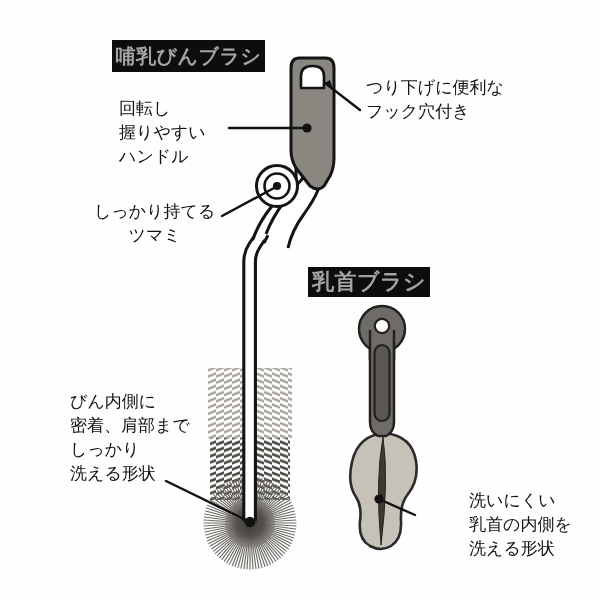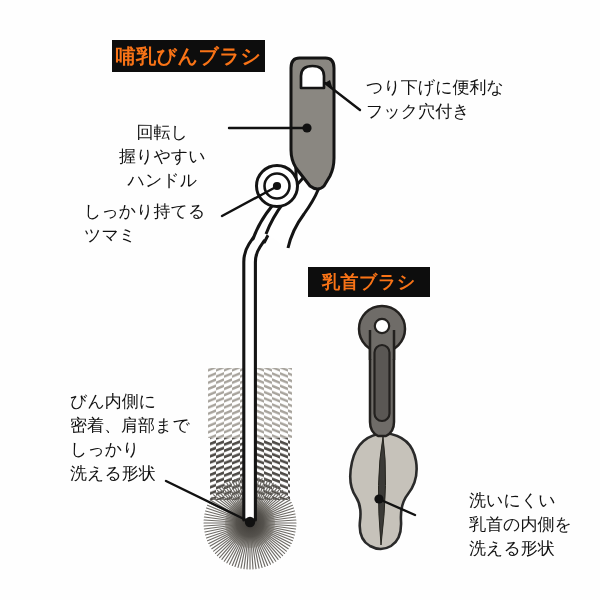--- a/index.html
+++ b/index.html
@@ -23,54 +23,54 @@
     left: 0;
     top: 0;
     width: 600px;
     height: 600px;
     display: block;
   }
   
   .section-label {
     position: absolute;
     background: #0d0d0d;
-    color: #f97316;
+    color: #a3a3a3;
     font-weight: bold;
     letter-spacing: 0.5px;
     display: flex;
     align-items: center;
     justify-content: center;
     box-sizing: border-box;
   }
   #label-bottle-brush {
     left: 112px;
     top: 40px;
     width: 153px;
     height: 32px;
     font-size: 20px;
   }
   #label-nipple-brush {
     left: 308px;
     top: 267px;
     width: 122px;
     height: 30px;
-    font-size: 18px;
+    font-size: 22px;
   }
   
   .callout {
     position: absolute;
     color: #111111;
     font-size: 17px;
     line-height: 1.42;
     white-space: pre;
     font-weight: 500;
   }
-  #callout-handle    { left: 119px; top: 97px;  text-align: center; margin-top: 24px; }
+  #callout-handle    { left: 119px; top: 97px;  text-align: left; }
   #callout-hook      { left: 366px; top: 76px;  text-align: left; }
-  #callout-knob      { left: 84px;  top: 200px; text-align: left; }
+  #callout-knob      { left: 94px;  top: 200px; text-align: center; }
   #callout-bristles  { left: 70px;  top: 390px; text-align: left; }
   #callout-nipple    { left: 421px; top: 489px; text-align: left; margin-left: 48px; }
 </style>
 </head>
 <body>
 
 <div id="page">
 
   <svg id="diagram-svg" viewBox="0 0 600 600">
     <defs>

